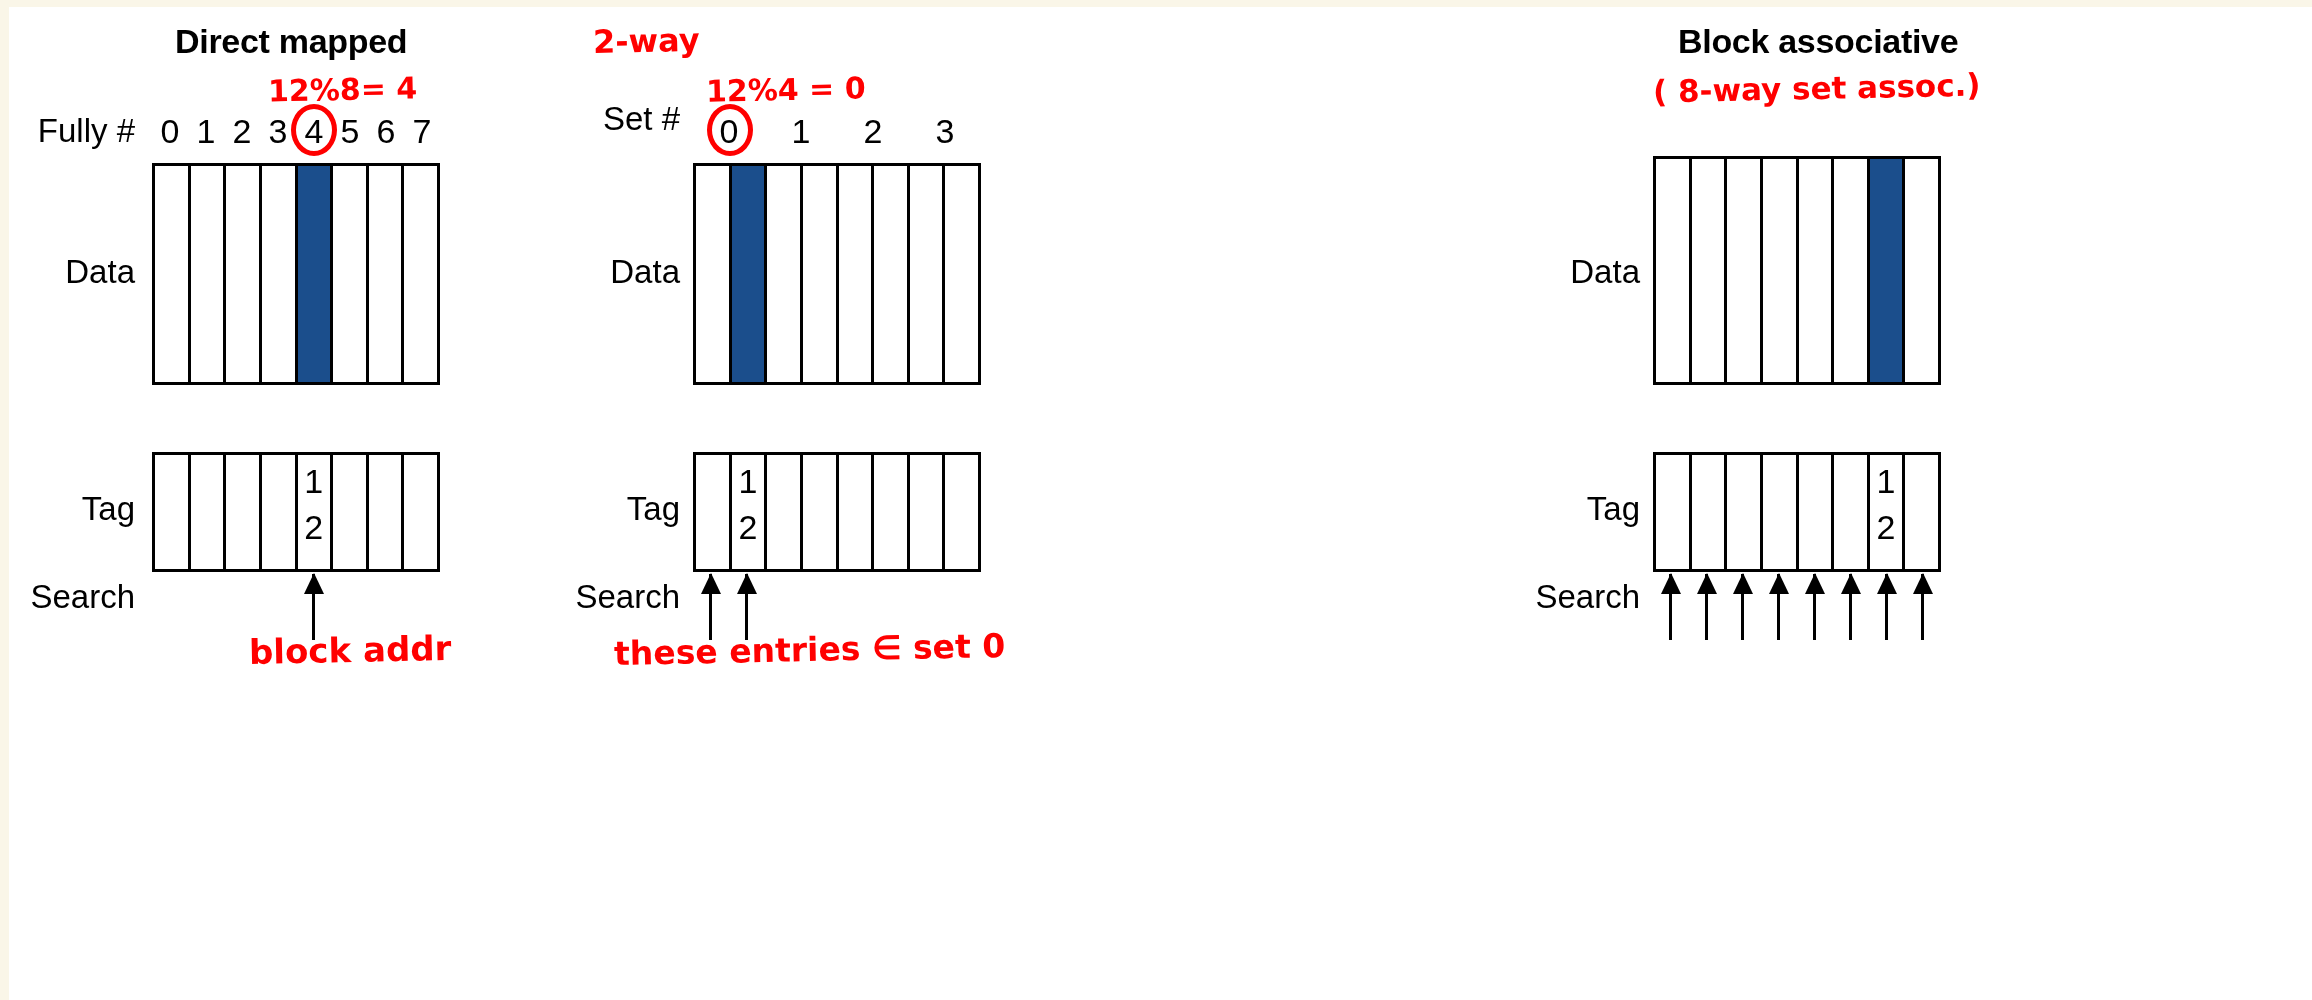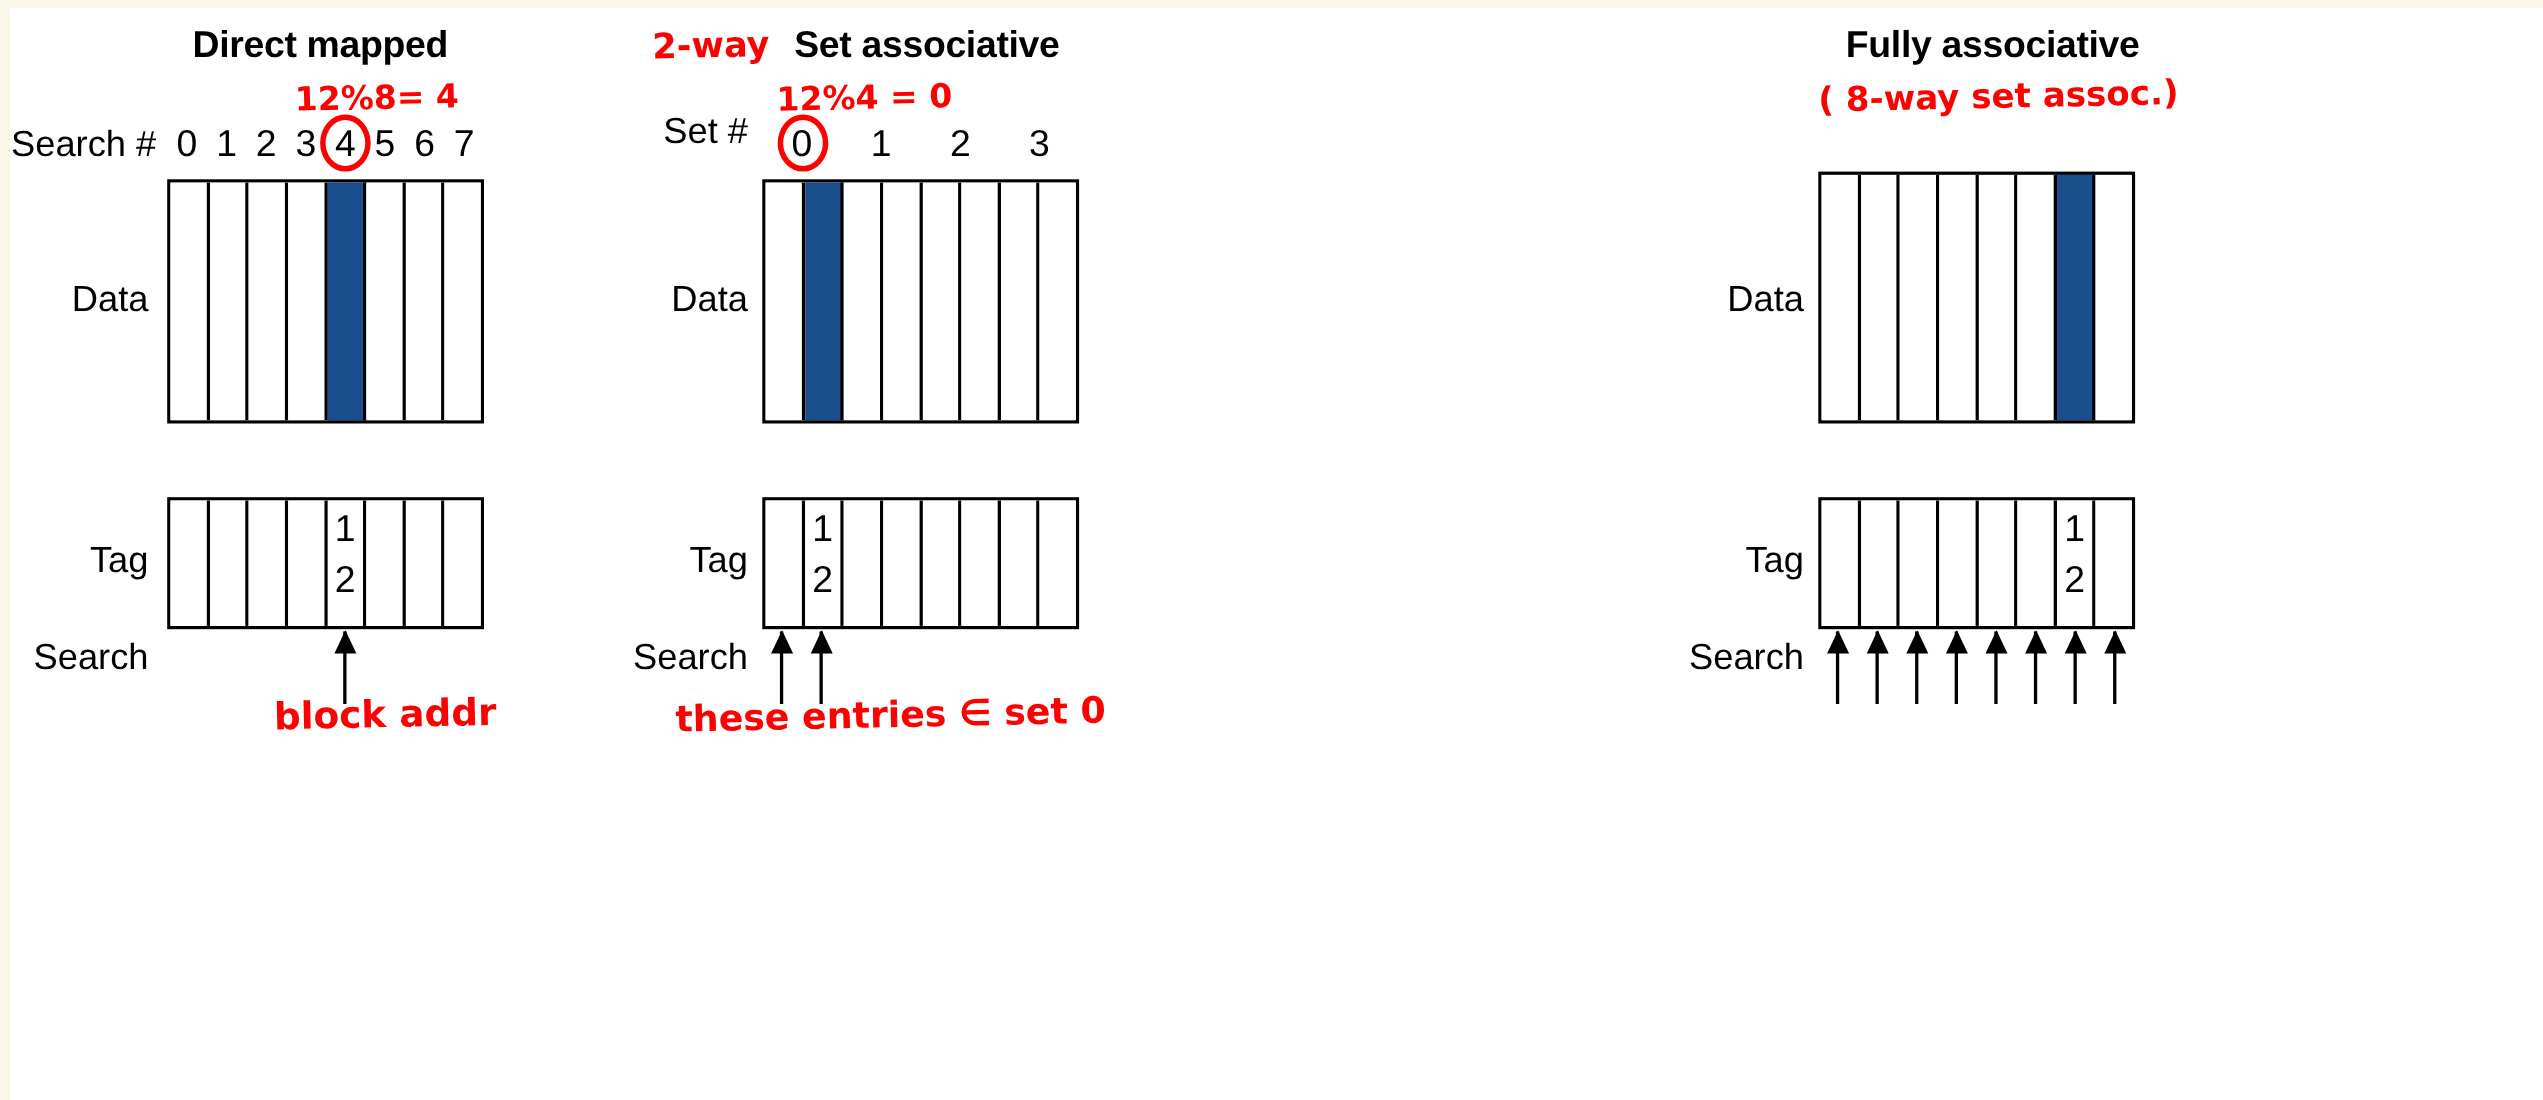--- a/index.html
+++ b/index.html
@@ -119,21 +119,21 @@
 
 <div class="page-edge-top"></div>
 <div class="page-edge-left"></div>
 
 <div class="panel" id="panel-direct">
 
   <div class="panel-title" style="left:175px; top:22px;">Direct mapped</div>
 
   <div class="ink" style="left:268px; top:72px; font-size:30px;">12%8= 4</div>
 
-  <div class="row-label" style="left:10px; top:112px; width:125px;">Search #</div>
+  <div class="row-label" style="left:10px; top:112px; width:125px;">Fully #</div>
 
   <div class="colnums" style="left:152px; top:112px; width:288px;">
     <span style="left:18px;">0</span>
     <span style="left:54px;">1</span>
     <span style="left:90px;">2</span>
     <span style="left:126px;">3</span>
     <span style="left:162px;">4</span>
     <span style="left:198px;">5</span>
     <span style="left:234px;">6</span>
     <span style="left:270px;">7</span>
@@ -176,21 +176,20 @@
     <div class="arrow" style="left:160px; height:66px;"></div>
   </div>
 
   <div class="ink" style="left:249px; top:630px; font-size:34px;">block addr</div>
 </div>
 
 <div class="panel" id="panel-setassoc">
 
   <div class="ink" style="left:33px; top:22px; font-size:32px;">2-way</div>
 
-  <div class="panel-title" style="left:162px; top:22px;">Set associative</div>
 
   <div class="ink" style="left:146px; top:72px; font-size:30px;">12%4 = 0</div>
 
   <div class="row-label" style="left:0px; top:100px; width:120px;">Set #</div>
 
   <div class="colnums" style="left:133px; top:112px; width:288px;">
     <span style="left:36px;">0</span>
     <span style="left:108px;">1</span>
     <span style="left:180px;">2</span>
     <span style="left:252px;">3</span>
@@ -232,21 +231,21 @@
   <div class="arrows" style="left:133px; top:574px; width:288px; height:66px;">
     <div class="arrow" style="left:16px; height:66px;"></div>
     <div class="arrow" style="left:52px; height:66px;"></div>
   </div>
 
   <div class="ink" style="left:54px; top:630px; font-size:33px;">these entries ∈ set 0</div>
 </div>
 
 <div class="panel" id="panel-fully">
 
-  <div class="panel-title" style="left:398px; top:22px;">Fully associative</div>
+  <div class="panel-title" style="left:398px; top:22px;">Block associative</div>
 
   <div class="ink" style="left:373px; top:70px; font-size:31px;">( 8-way set assoc.)</div>
 
   <div class="row-label" style="left:240px; top:253px; width:120px;">Data</div>
 
   <div class="grid" style="left:373px; top:156px; width:288px; height:229px;">
     <div class="cell"></div>
     <div class="cell"></div>
     <div class="cell"></div>
     <div class="cell"></div>

